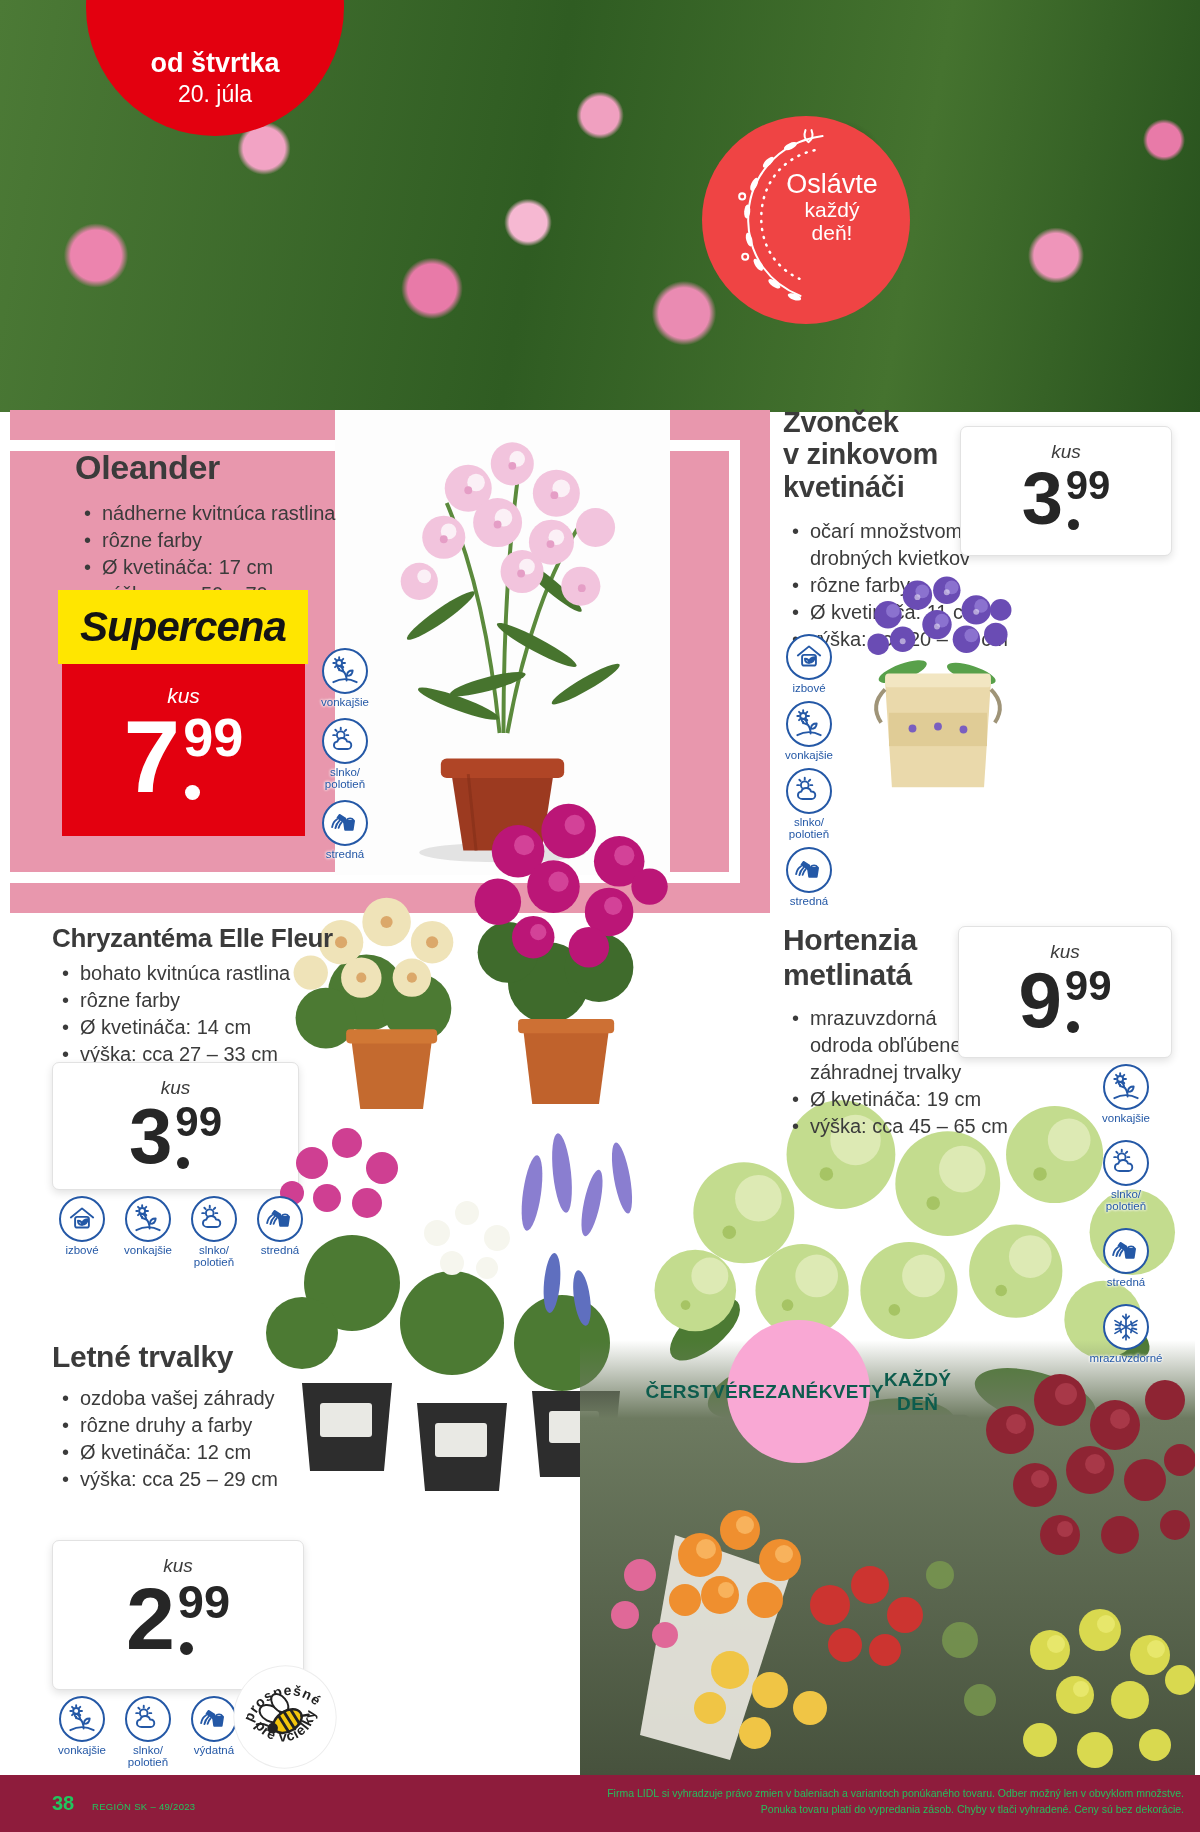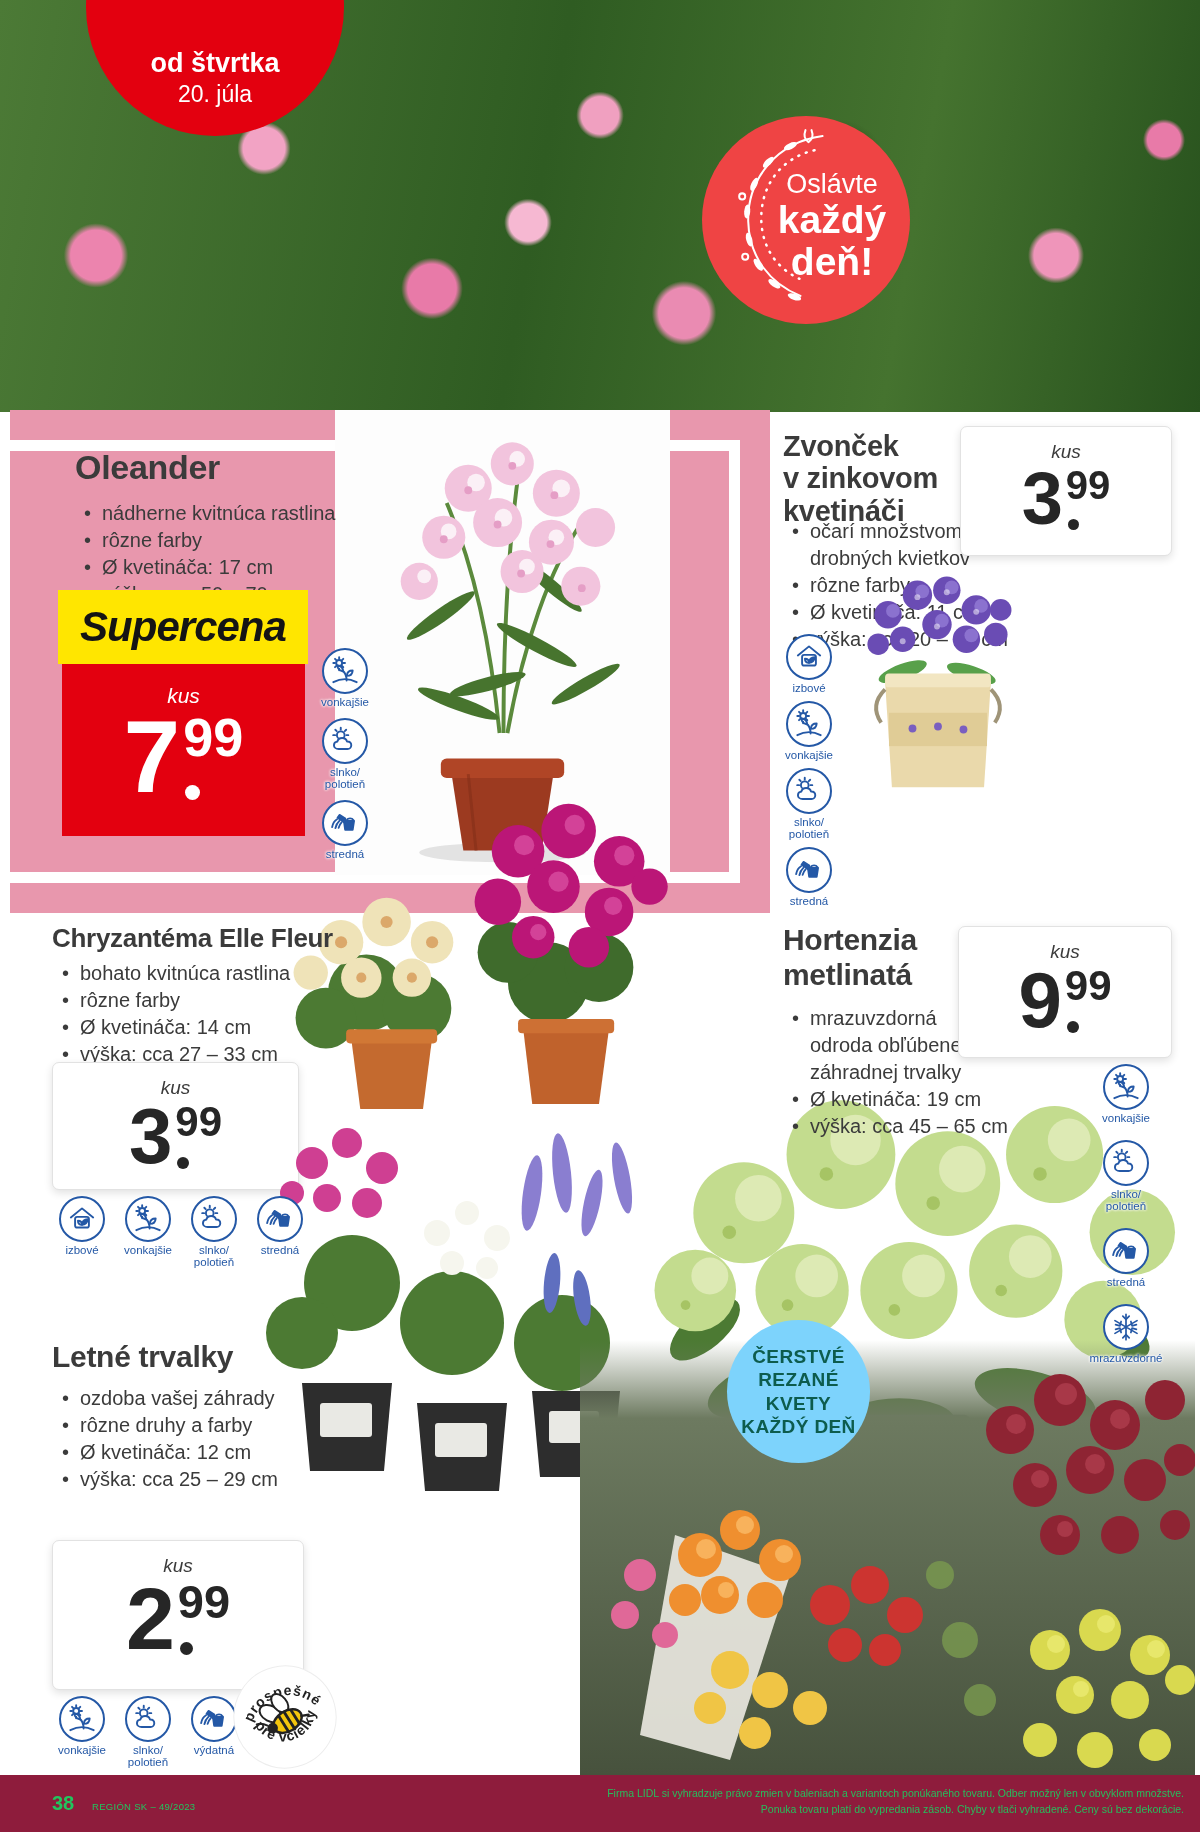--- a/index.html
+++ b/index.html
@@ -28,21 +28,21 @@
     background:#e3000f;z-index:6;}
   .date-badge .txt{position:absolute;left:0;right:0;bottom:28px;text-align:center;color:#fff;}
   .date-line1{font-size:27px;font-weight:bold;}
   .date-line2{font-size:23px;margin-top:2px;}
 
   .celebrate-badge{left:702px;top:116px;width:208px;height:208px;border-radius:50%;
     background:#ef4444;z-index:6;}
   .celebrate-badge .txt{position:absolute;left:62px;top:54px;width:136px;text-align:center;
     color:#fff;line-height:1.08;}
   .cel1{font-size:27px;}
-  .cel2,.cel3{font-size:39px;font-weight:bold;}
+  .cel2,.cel3{font-size:21px;font-weight:normal;}
   .wreath{position:absolute;left:0;top:0;width:100%;height:100%;}
 
   
   .panel-pink{left:10px;top:410px;width:760px;height:503px;background:#e897ad;}
   .panel-frame{position:absolute;left:-15px;top:30px;right:30px;bottom:30px;
     border:11px solid #fff;pointer-events:none;}
   .oleander-photo{position:absolute;left:325px;top:0;width:335px;height:465px;background:#fdfdfd;}
 
   .ptitle{font-weight:bold;color:#3b3b3b;letter-spacing:-.3px;}
   .bullets{list-style:none;margin:0;padding:0;font-size:20px;line-height:27px;color:#3b3b3b;}
@@ -82,22 +82,22 @@
     color:#2458a6;display:flex;align-items:center;justify-content:center;box-sizing:border-box;}
   .circ svg{width:34px;height:34px;}
   .ilbl{margin-top:2px;font-size:11.5px;line-height:1.05;color:#2458a6;text-align:center;
     text-shadow:0 0 3px #fff,0 0 3px #fff,0 0 3px #fff;}
 
   
   .photo{position:absolute;}
   .photo svg{width:100%;height:100%;display:block;}
 
   
-  .fresh-badge{left:727px;top:1320px;width:143px;height:143px;border-radius:50%;background:#7dd3fc;
-    display:flex;flex-direction:column;align-items:center;justify-content:center;z-index:7;
+  .fresh-badge{left:727px;top:1320px;width:143px;height:143px;border-radius:50%;background:#f9a8d4;
+    display:flex;flex-direction:row;align-items:center;justify-content:center;z-index:7;
     color:#0d5c4d;font-weight:bold;font-size:19px;line-height:1.22;letter-spacing:.4px;text-align:center;}
   .bee-badge{left:232px;top:1664px;width:106px;height:106px;z-index:7;transform:rotate(-14deg);}
 
   
   .footer{left:0;top:1775px;width:1200px;height:57px;background:#8e1c3c;color:#22c55e;z-index:8;}
   .fpage{position:absolute;left:52px;top:17px;font-size:20px;font-weight:bold;}
   .fregion{position:absolute;left:92px;top:26px;font-size:9.5px;letter-spacing:.3px;}
   .fdisc{position:absolute;right:16px;top:10px;text-align:right;font-size:10.5px;line-height:1.55;opacity:.95;}
 </style>
 </head>
@@ -285,21 +285,21 @@
       <span class="circ">
           <svg>
             <use href="#sym-watering"></use>
           </svg>
         </span>
       <div class="ilbl pre">stredná</div>
     </div>
   </div>
 </div>
 
-<div class="abs ptitle pre" style="left:783px;top:430px;font-size:29px;line-height:1.12;">Zvonček
+<div class="abs ptitle pre" style="left:783px;top:406px;font-size:29px;line-height:1.12;">Zvonček
 v zinkovom
 kvetináči</div>
 <ul class="bullets abs" style="left:788px;top:518px;width:240px;">
   <li>očarí množstvom
 drobných kvietkov</li>
   <li>rôzne farby</li>
   <li>Ø kvetináča: 11 cm</li>
   <li>výška: cca 20 – 24 cm</li>
 </ul>
 

